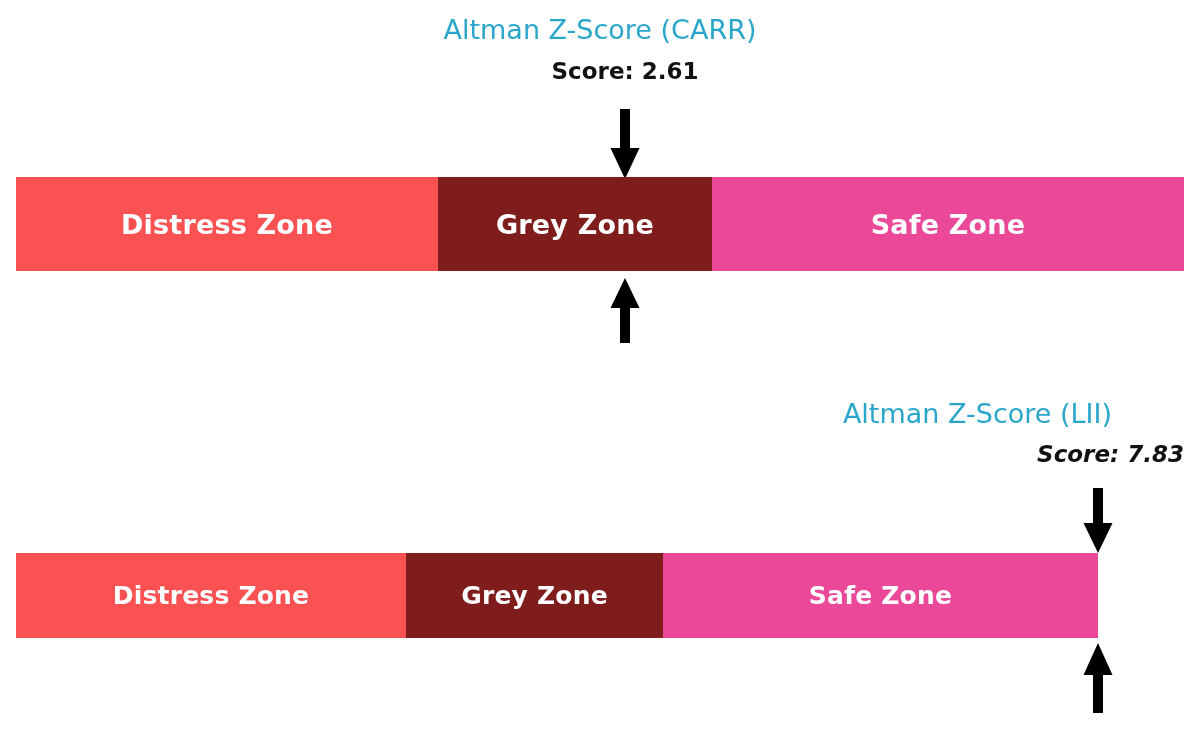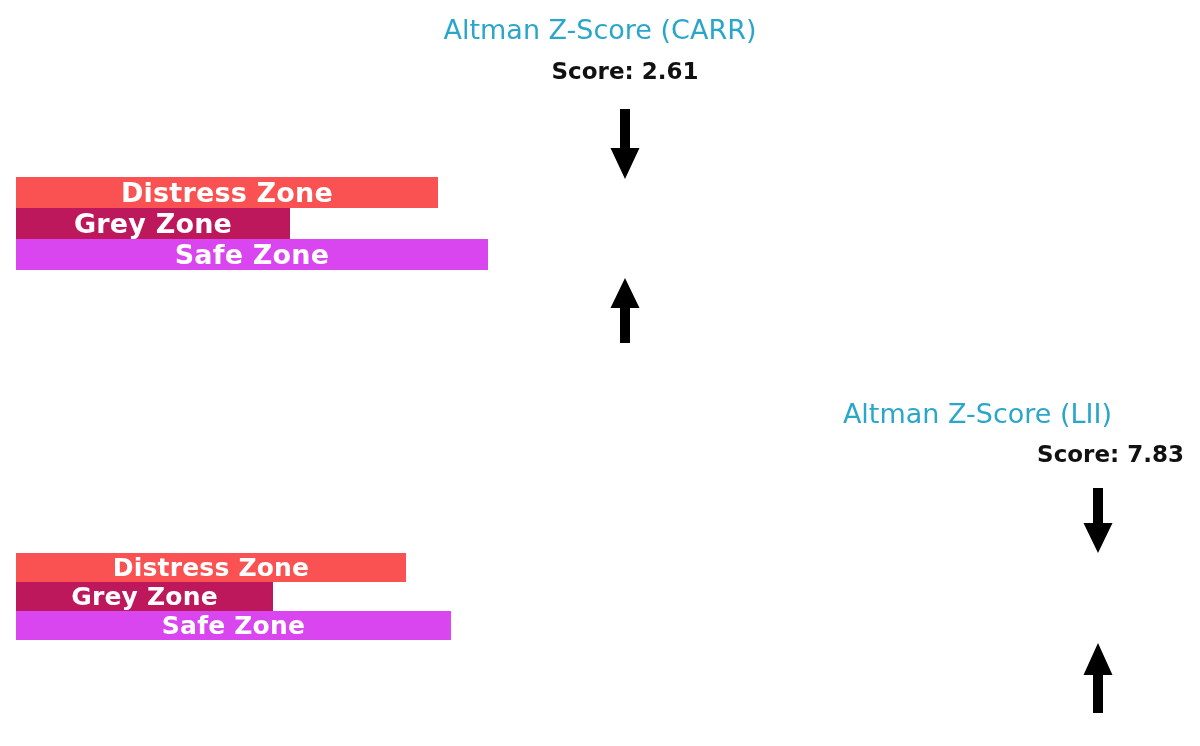--- a/index.html
+++ b/index.html
@@ -39,42 +39,42 @@
     font-size: 23px;
     font-weight: bold;
     color: #111111;
     white-space: nowrap;
     line-height: 1;
   }
 
   .zone-bar {
     position: absolute;
     display: flex;
-    flex-direction: column;
+    flex-direction: row;
     align-items: stretch;
   }
 
   .zone-seg {
     display: flex;
     align-items: center;
     justify-content: center;
     box-sizing: border-box;
   }
 
   .zone-seg-label {
     font-family: "DejaVu Sans", sans-serif;
     font-weight: bold;
     color: #ffffff;
     white-space: nowrap;
     letter-spacing: 0.2px;
   }
 
   .zone-distress { background: #FA5252; }
-  .zone-grey     { background: #be185d; }
-  .zone-safe     { background: #d946ef; }
+  .zone-grey     { background: #7f1d1d; }
+  .zone-safe     { background: #ec4899; }
 
   .marker-arrow {
     position: absolute;
   }
   .marker-arrow svg { display: block; }
 </style>
 </head>
 <body>
 
 <div class="chart" style="top:0;height:370px;">
@@ -106,21 +106,21 @@
       <path d="M16 1 L30.5 31 L21 31 L21 66 L11 66 L11 31 L1.5 31 Z" fill="#000000"></path>
     </svg>
   </div>
 
 </div>
 
 <div class="chart" style="top:370px;height:376px;">
 
   <div class="chart-title" style="left:0;width:1112px;top:30px;text-align:right;">Altman Z-Score (LII)</div>
 
-  <div class="score-label" style="left:0;width:1184px;top:73px;text-align:right;">Score: 7.83</div>
+  <div class="score-label" style="left:0;width:1184px;top:73px;text-align:right;font-style:italic;">Score: 7.83</div>
 
   <div class="marker-arrow" style="left:1082px;top:117px;">
     <svg width="32" height="67" viewBox="0 0 32 67" aria-hidden="true">
       <path d="M16 66 L1.5 36 L11 36 L11 1 L21 1 L21 36 L30.5 36 Z" fill="#000000"></path>
     </svg>
   </div>
 
   <div class="zone-bar" style="left:16px;top:183px;width:1082px;height:85px;">
     <div class="zone-seg zone-distress" style="width:390px;">
       <span class="zone-seg-label" style="font-size:25px;">Distress Zone</span>

